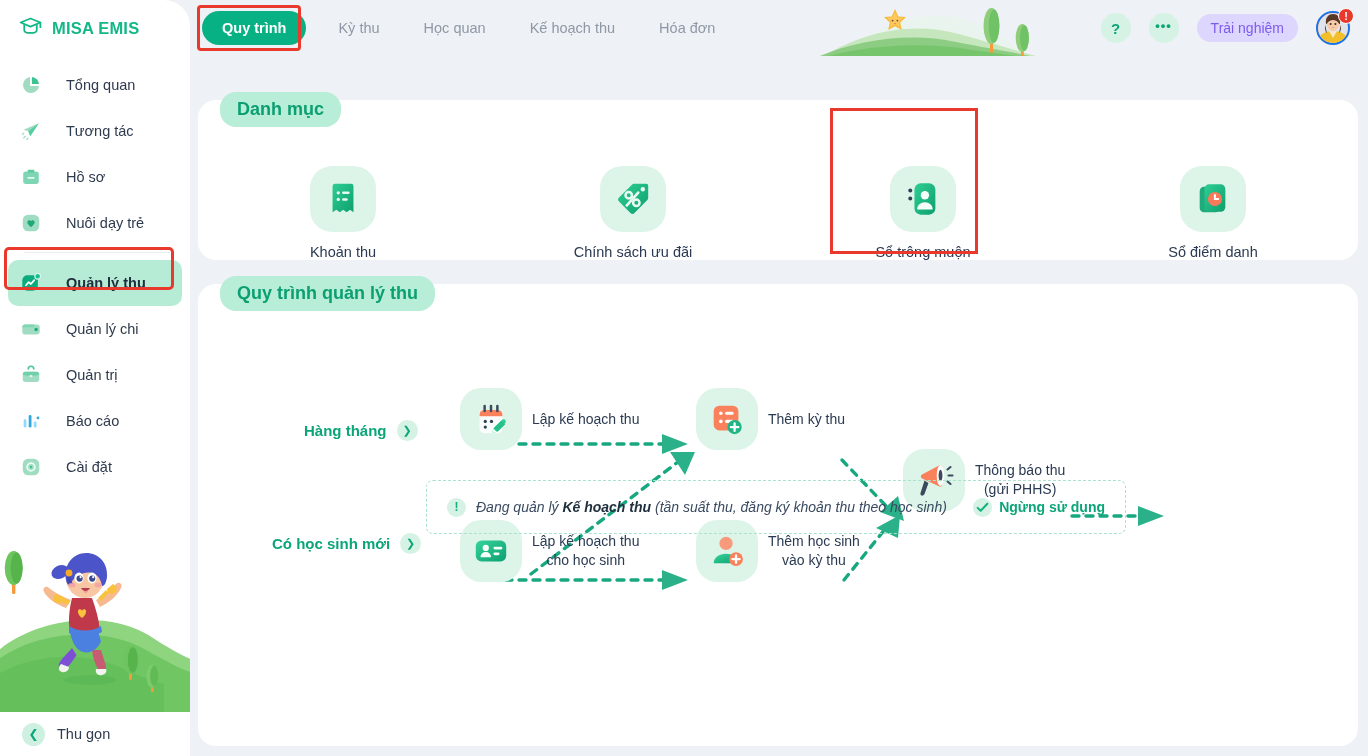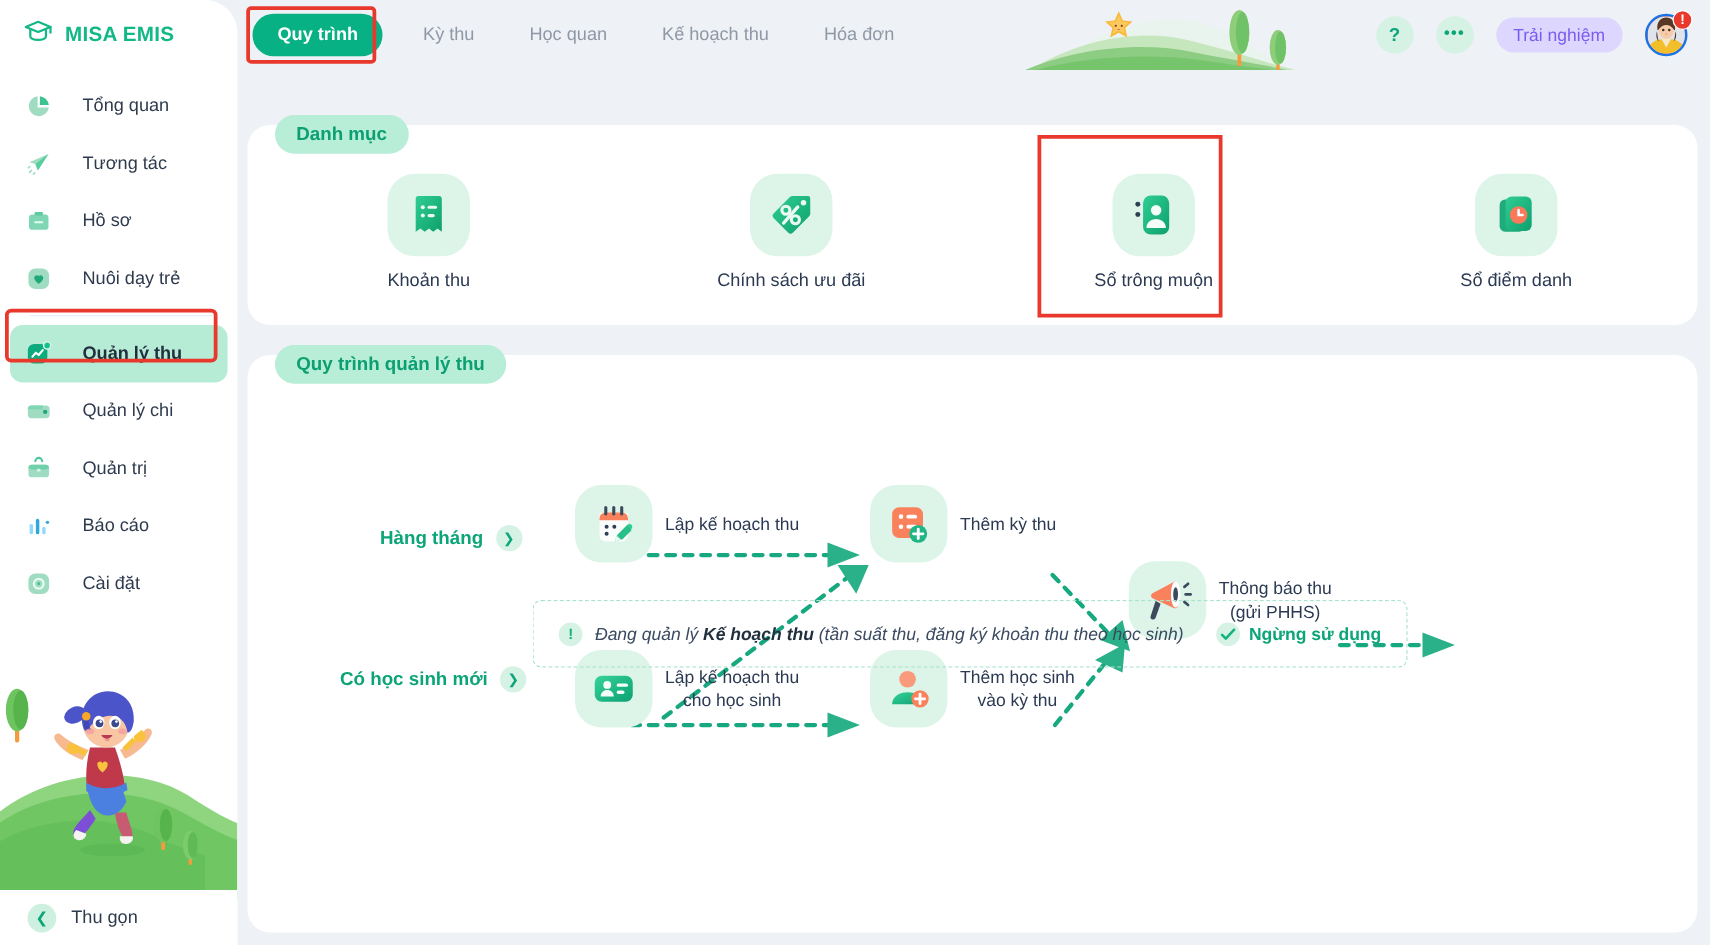--- a/index.html
+++ b/index.html
@@ -122,30 +122,30 @@
     width: 1160px; height: 690px;
   }
   .panel {
     position: absolute; left: 0; background: #fff; border-radius: 18px;
     width: 1160px;
   }
   .panel-cat { top: 44px; height: 160px; }
   .panel-flow { top: 228px; height: 462px; border-bottom-left-radius: 18px; border-bottom-right-radius: 18px;}
   .chip {
     position: absolute; z-index: 6; background: #b8edd7; color: #0b9f72;
-    font-weight: bold; font-size: 15px; border-radius: 16px;
+    font-weight: bold; font-size: 18px; border-radius: 16px;
     padding: 7px 17px; white-space: nowrap;
   }
   .chip-cat { left: 22px; top: 36px; }
   .chip-flow { left: 22px; top: 220px; }
 
   
   .cards {
     position: absolute; left: 0; top: 44px; width: 1160px; height: 160px;
-    display: flex; z-index: 4;
+    display: flex; z-index: 4; align-items: flex-end;
   }
   .card {
     flex: 1; display: flex; flex-direction: column; align-items: center;
     justify-content: center; gap: 12px; cursor: pointer; padding-top: 12px;
   }
   .card-icon {
     width: 66px; height: 66px; border-radius: 22px; background: #ddf5e9;
     display: flex; align-items: center; justify-content: center;
   }
   .card-label { font-size: 14.5px; color: #2b3a52; white-space: nowrap; }

